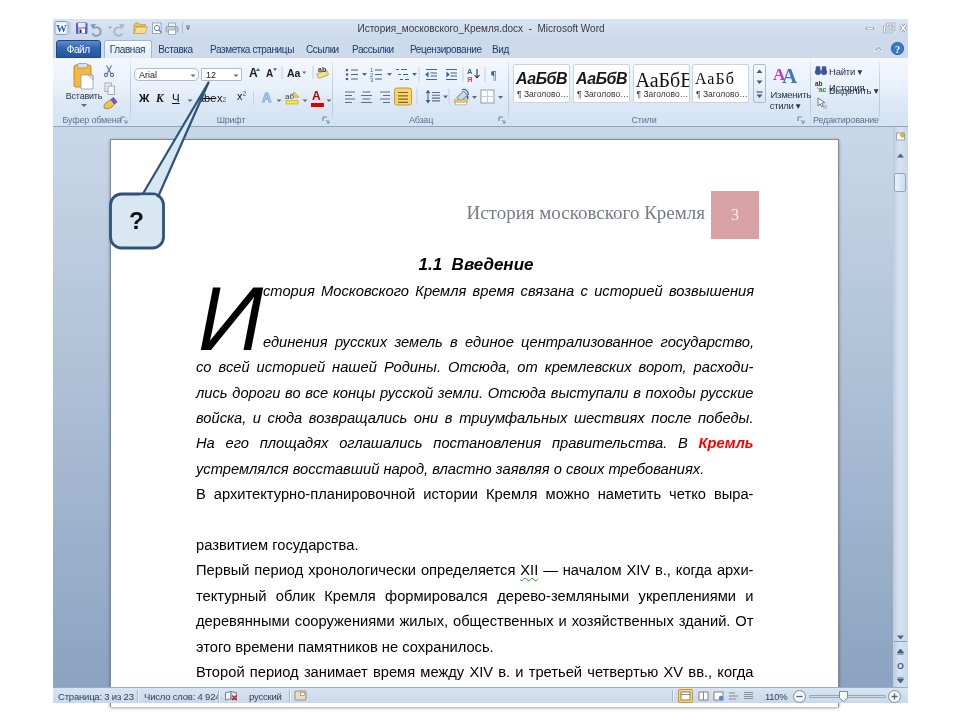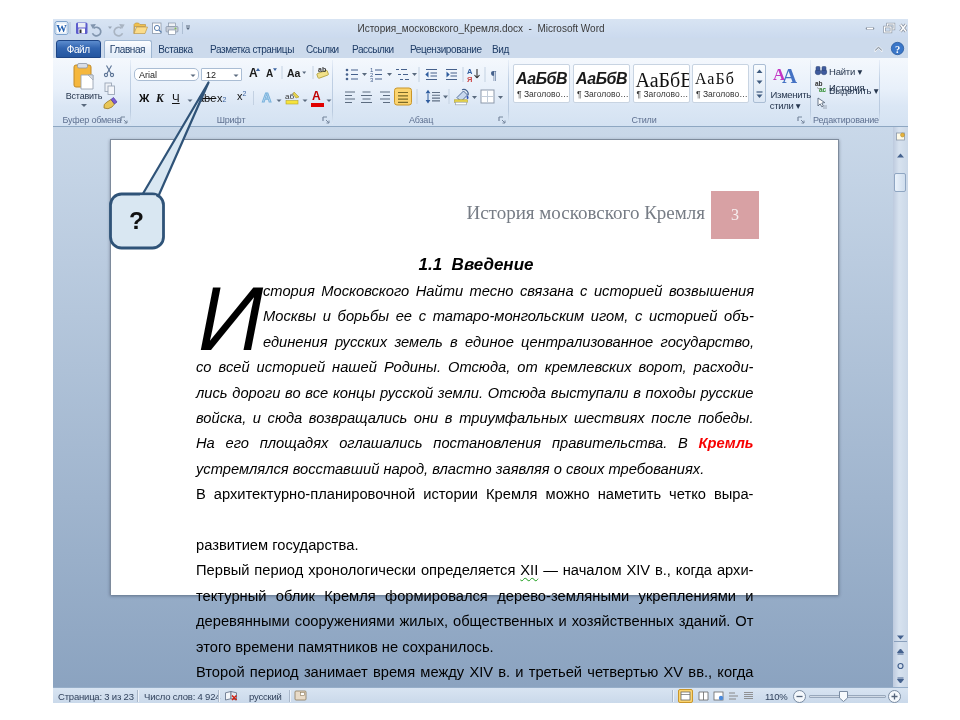--- a/index.html
+++ b/index.html
@@ -11,21 +11,21 @@
   background:linear-gradient(#d8e4f3, #cbdaee); }
 #tabrow { position:absolute; left:0; top:19px; width:855px; height:20px; background:#ccdaec; }
 #ribbon { position:absolute; left:0; top:39px; width:855px; height:69px;
   background:linear-gradient(#f4f8fd 0%, #e8f0fa 45%, #dbe7f5 70%, #d4e2f2 100%);
   border-bottom:1px solid #8ea7c2; }
 #docarea { position:absolute; left:0; top:108px; width:855px; height:560px;
   background:linear-gradient(#c9d8e9, #8ba3c0); }
 #statusbar { position:absolute; left:0; top:668px; width:855px; height:16px;
   background:linear-gradient(#d8e4f2,#cad9ea); border-top:1px solid #96aec9; }
 
-#page { position:absolute; left:57px; top:120px; width:729px; height:456px;
+#page { position:absolute; left:57px; top:120px; width:729px; height:568px;
   background:#fff; border:1px solid #7e8b9c; border-bottom:none;
   box-shadow:0 1px 3px rgba(30,40,60,.45); }
 .t { position:absolute; white-space:pre; }
 .tabt { font-size:10px; letter-spacing:-0.4px; text-align:center; }
 .glab { position:absolute; top:96px; font-size:9px; letter-spacing:-0.2px; color:#5f7191; text-align:center; white-space:pre; }
 .vsep { position:absolute; top:41px; width:1px; height:64px; background:linear-gradient(#e7eef8,#c0d0e4 30%,#b9cadf 80%,#dde8f4); }
 .dlg { position:absolute; width:8px; height:8px; }
 .stc { position:absolute; top:45px; width:57px; height:39px; background:#fff; border:1px solid #c8d4e2; border-radius:2px; overflow:hidden; }
 .sty1 { position:absolute; left:2px; top:5.5px; font-size:16px; line-height:16px; font-style:italic; font-weight:bold; color:#1a1a1a; letter-spacing:-0.5px; white-space:nowrap; }
 .sty2 { position:absolute; left:2px; top:4.5px; font-size:20px; line-height:20px; font-family:"Liberation Serif",serif; color:#111; white-space:nowrap; }
@@ -372,22 +372,21 @@
   <div class="t" style="left:776px;top:66px;font-size:9.5px;letter-spacing:-0.2px;color:#26364e">Выделить ▾</div>
   <div class="glab" style="left:757px;width:72px">Редактирование</div>
   <div id="docarea"></div>
   <div id="page">
     <div class="t" style="left:0;top:62.5px;width:594px;text-align:right;font-family:'Liberation Serif',serif;font-size:19px;line-height:19px;color:#767c85">История московского Кремля</div>
     <div class="abs" style="left:600px;top:50.5px;width:48px;height:48px;background:#d8a1a4">
       <div class="t" style="left:0;top:15px;width:48px;text-align:center;font-family:'Liberation Serif',serif;font-size:16px;color:#f7eff0">3</div>
     </div>
     <div class="t" style="left:87px;top:112px;width:556px;text-align:center;font-size:17px;line-height:25px;font-weight:bold;font-style:italic">1.1  Введение</div>
     <div class="t" style="left:87px;top:132.5px;font-size:91px;line-height:91px;font-style:italic">И</div>
-    <div class="ln i j" style="top:138.8px;left:152px;width:491px">стория Московского Найти тесно связана с историей возвышения</div>
-    <div class="ln i j" style="top:164.2px;left:152px;width:491px">Москвы и борьбы ее с татаро-монгольским игом, с историей объ-</div>
+    <div class="ln i j" style="top:138.8px;left:152px;width:491px">стория Московского Кремля время связана с историей возвышения</div>
     <div class="ln i j" style="top:189.6px;left:152px;width:491px">единения русских земель в единое централизованное государство,</div>
     <div class="ln i j" style="top:215.1px">со всей историей нашей Родины. Отсюда, от кремлевских ворот, расходи-</div>
     <div class="ln i j" style="top:240.5px">лись дороги во все концы русской земли. Отсюда выступали в походы русские</div>
     <div class="ln i j" style="top:265.9px">войска, и сюда возвращались они в триумфальных шествиях после победы.</div>
     <div class="ln i j" style="top:291.3px">На его площадях оглашались постановления правительства. В <b style="color:#f70000">Кремль</b></div>
     <div class="ln i" style="top:316.7px">устремлялся восставший народ, властно заявляя о своих требованиях.</div>
     <div class="ln j" style="top:342.2px">В архитектурно-планировочной истории Кремля можно наметить четко выра-</div>
     <div class="ln" style="top:393px">развитием государства.</div>
     <div class="ln j" style="top:418.4px">Первый период хронологически определяется <span class="gr">XII</span> — началом XIV в., когда архи-</div>
     <div class="ln j" style="top:443.9px">тектурный облик Кремля формировался дерево-земляными укреплениями и</div>

